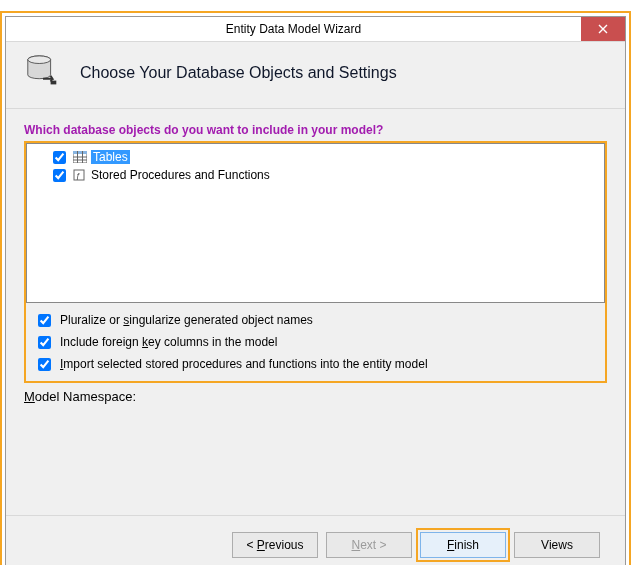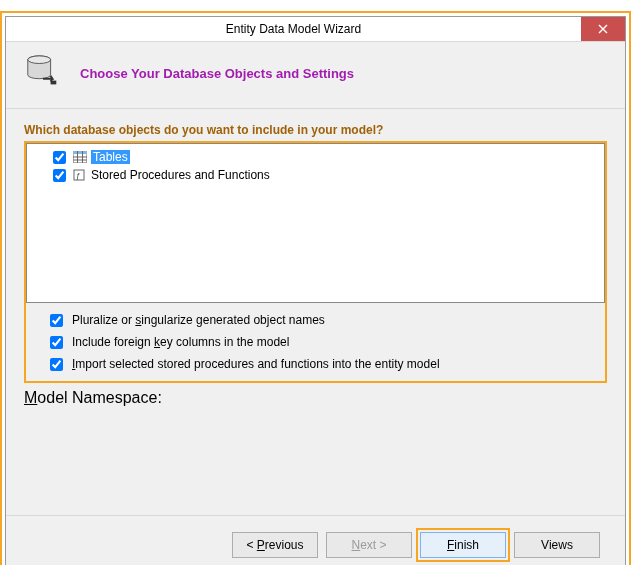--- a/index.html
+++ b/index.html
@@ -5,35 +5,35 @@
   * { box-sizing: border-box; font-family: "Segoe UI", Tahoma, sans-serif; }
   body { margin: 0; background: #fff; }
   .frame { width: 631px; height: 565px; border: 2px solid #f5a623; position: relative; background: #fff; margin-top: 11px; }
   .window { position: absolute; left: 3px; top: 3px; right: 3px; bottom: 3px; background: #f0f0f0; border: 1px solid #999; }
   .titlebar { height: 25px; background: #fff; border-bottom: 1px solid #d9d9d9; display: flex; align-items: stretch; }
   .titlebar-title { flex: 1; text-align: center; font-size: 12px; line-height: 25px; color: #000; }
   .close-btn { width: 44px; background: #c94f4f; color: #fff; display: flex; align-items: center; justify-content: center; cursor: pointer; }
   .close-btn svg { width: 10px; height: 10px; }
   .header { display: flex; align-items: center; gap: 18px; padding: 12px 18px 16px; }
   .db-icon { width: 38px; height: 38px; flex: none; }
-  .header-text { font-weight: 700; font-size: 13px; color: #a21caf; }
+  .header-text { font-weight: 400; font-size: 16px; color: #0f172a; }
   .sep { height: 1px; background: #d9d9d9; margin: 0 0 14px; }
   .content { padding: 0 18px; }
-  .question { font-weight: 600; font-size: 12px; margin-bottom: 4px; color: #a16207; }
+  .question { font-weight: 600; font-size: 12px; margin-bottom: 4px; color: #a21caf; }
   .highlight-box { border: 2px solid #f5a623; padding: 0; }
   .tree { border: 1px solid #888; background: #fff; height: 160px; padding: 4px 6px; overflow: auto; font-size: 12px; }
   .tree-row { display: flex; align-items: center; gap: 4px; height: 18px; padding-left: 16px; }
   .tree-cb { width: 13px; height: 13px; }
   .tree-icon { width: 14px; height: 12px; display: inline-block; }
   .tree-label { color: #000; }
   .tree-label.sel { background: #3399ff; color: #fff; padding: 0 2px; }
-  .opts { padding: 6px 20px 6px; }
+  .opts { padding: 6px 8px 6px; }
   .opt { display: flex; align-items: center; gap: 6px; font-size: 12px; height: 22px; color: #000; }
   .opt input { width: 13px; height: 13px; }
-  .ns-label { font-size: 16px; margin: 6px 0 4px; color: #000; }
+  .ns-label { font-size: 13px; margin: 6px 0 4px; color: #000; }
   .ns-input { width: 380px; height: 24px; font-size: 12px; padding: 2px 6px; border: 1px solid #888; background: #fff; }
   .bottom-sep { position: absolute; left: 0; right: 0; bottom: 54px; height: 1px; background: #d9d9d9; }
   .btnrow { position: absolute; left: 0; right: 0; bottom: 12px; display: flex; gap: 8px; justify-content: flex-end; padding: 0 25px; }
   .btn { width: 86px; height: 26px; font-size: 12px; background: #e9e9e9; border: 1px solid #adadad; cursor: pointer; }
   .btn:disabled { color: #9b9b9b; cursor: default; }
   .btn.focus-ring { background:#e6f0fa; outline: 2px solid #f5a623; outline-offset: 2px; border: 1px solid #7eb4ea; }
   u { text-decoration: underline; }
 </style>
 </head>
 <body>

